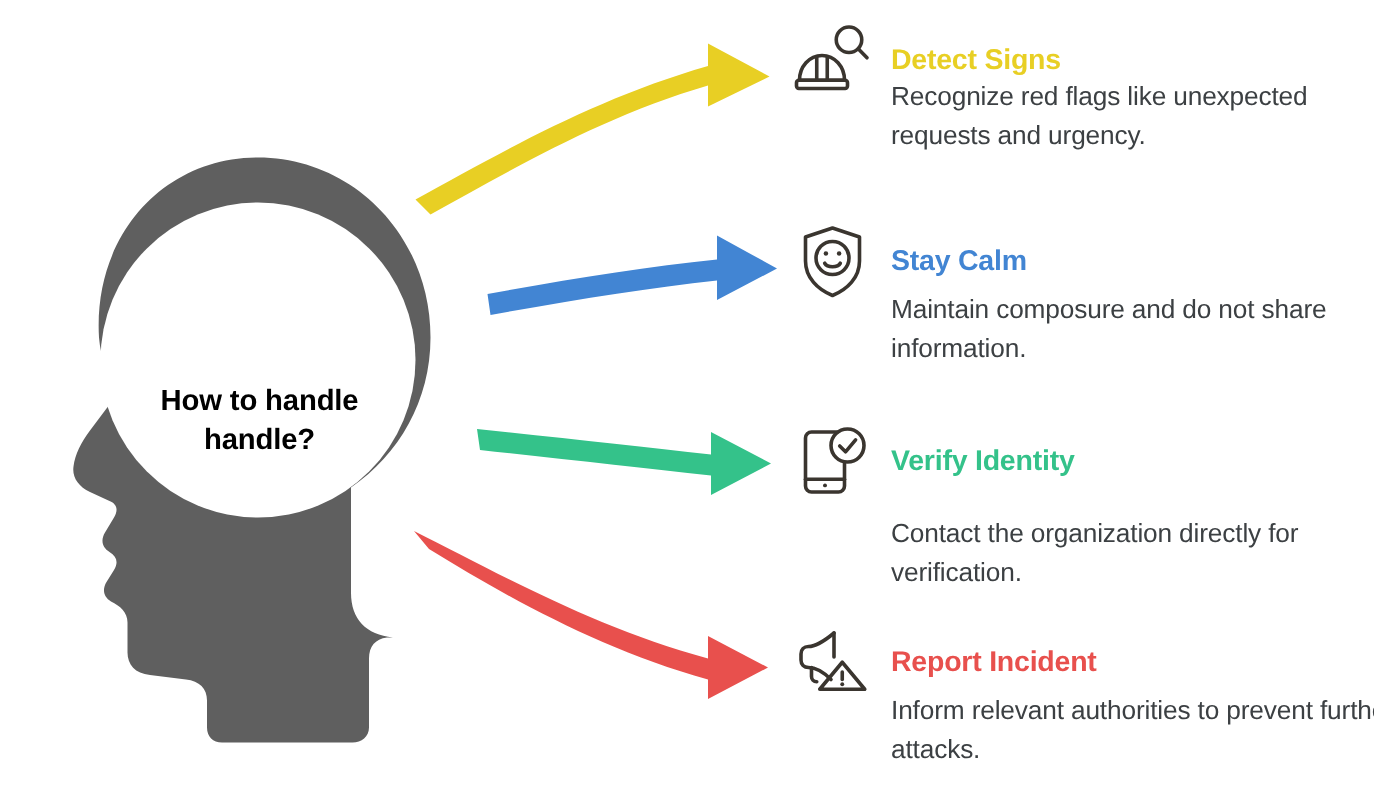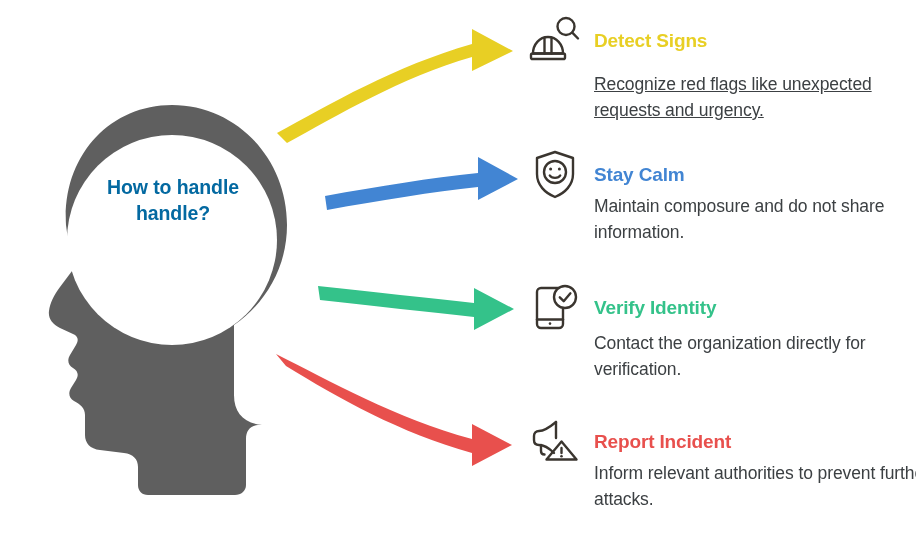--- a/index.html
+++ b/index.html
@@ -13,25 +13,25 @@
   #stage{position:absolute;inset:0;width:916px;height:541px;}
 
   
   #head-graphic{position:absolute;left:0;top:95px;width:330px;height:410px;}
 
   #center-question{
     position:absolute;
     left:78px;top:175px;
     width:190px;height:132px;
     display:flex;flex-direction:column;
-    align-items:center;justify-content:flex-start;
+    align-items:center;justify-content:flex-end;
     text-align:center;
     font-size:19.5px;
     font-weight:bold;
-    color:#0369a1;
+    color:#000000;
     line-height:1.33;
     letter-spacing:-0.1px;
   }
   #center-question span{display:block;white-space:nowrap;}
 
   
   #arrows{position:absolute;left:0;top:0;width:916px;height:541px;pointer-events:none;}
 
   
   .item{position:absolute;left:528px;}
@@ -48,29 +48,29 @@
   .item .desc{
     font-size:17.5px;
     color:#3c4043;
     line-height:1.48;
     margin:0;
     letter-spacing:-0.1px;
   }
 
   #item-0{top:14px;}
   #item-0 .body{top:16px;}
-  #item-0 .desc{margin-top:20px;width:300px;text-decoration:underline;}
+  #item-0 .desc{margin-top:0;width:300px;}
 
   #item-1{top:148px;}
   #item-1 .body{top:16px;}
   #item-1 .desc{margin-top:8px;width:340px;}
 
   #item-2{top:281px;}
   #item-2 .body{top:16px;}
-  #item-2 .desc{margin-top:12px;width:300px;}
+  #item-2 .desc{margin-top:24px;width:300px;}
 
   #item-3{top:415px;}
   #item-3 .body{top:16px;}
   #item-3 .desc{margin-top:8px;width:340px;}
 </style>
 </head>
 <body>
 
 <div id="stage">
 

